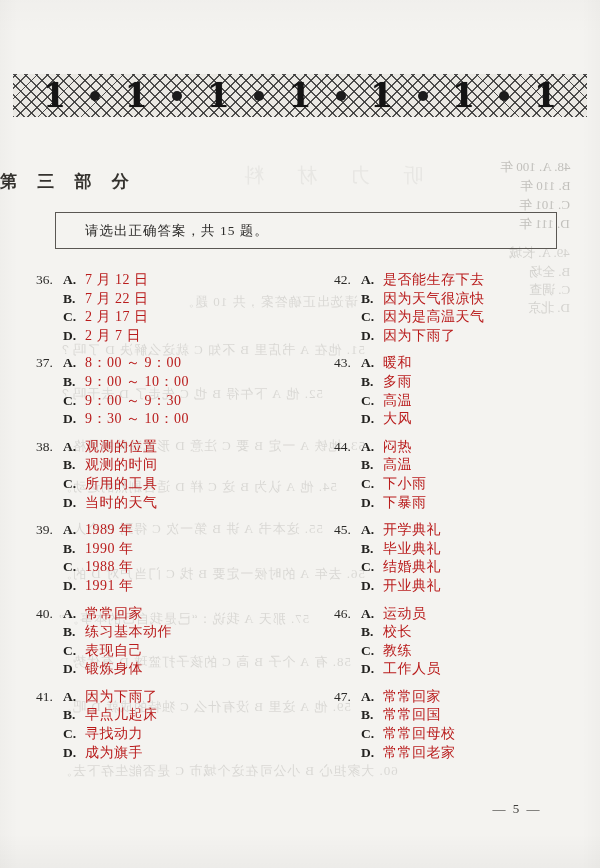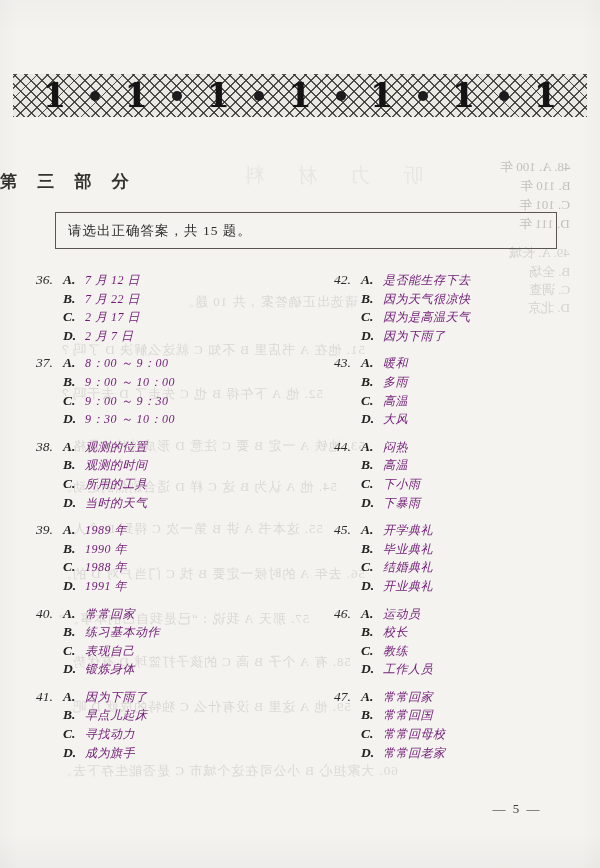--- a/index.html
+++ b/index.html
@@ -45,43 +45,43 @@
     text-align: left;
     font-size: 17px; font-weight: 600;
     letter-spacing: 8px;
     color: #34322e;
   }
   .instruction-box {
     position: absolute; left: 55px; top: 212px;
     width: 502px; height: 37px; box-sizing: border-box;
     border: 1px solid #5a5753;
     display: flex; align-items: center;
-    padding-left: 12px;
+    padding-left: 29px;
   }
   .instruction-text {
     font-size: 13.5px; letter-spacing: 1px; color: #2e2d2b;
   }
 
   
   .questions { position: absolute; top: 271px; left: 0; width: 100%; }
   .q-col { position: absolute; top: 0; }
   .q-col.left  { left: 36px; }
   .q-col.right { left: 334px; }
   .q-block { margin-bottom: 9px; }
-  .q-row { display: flex; align-items: flex-start; line-height: 18.6px; font-style: italic; }
+  .q-row { display: flex; align-items: flex-start; line-height: 18.6px; }
   .q-num {
     width: 27px; flex: 0 0 27px;
     font-size: 13.5px; color: #2c2b29;
   }
   .opt-letter {
     width: 22px; flex: 0 0 22px;
     font-weight: 700; font-size: 13.5px; color: #242321;
   }
   .opt-text {
-    font-size: 12px; letter-spacing: 0.5px; color: #701a75;
+    font-size: 14px; letter-spacing: 0.5px; color: #b91c1c;
     white-space: nowrap;
   }
 
   
   .page-num {
     position: absolute; top: 801px; left: 467px; width: 100px;
     text-align: center; font-size: 13px; letter-spacing: 2px;
     color: #403f3c;
   }
 

